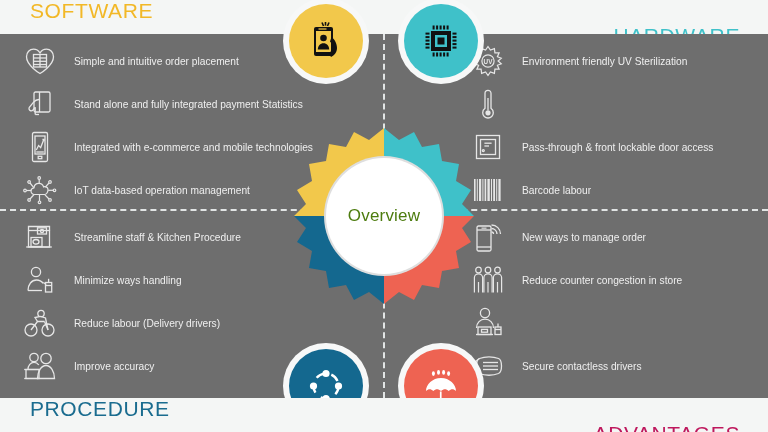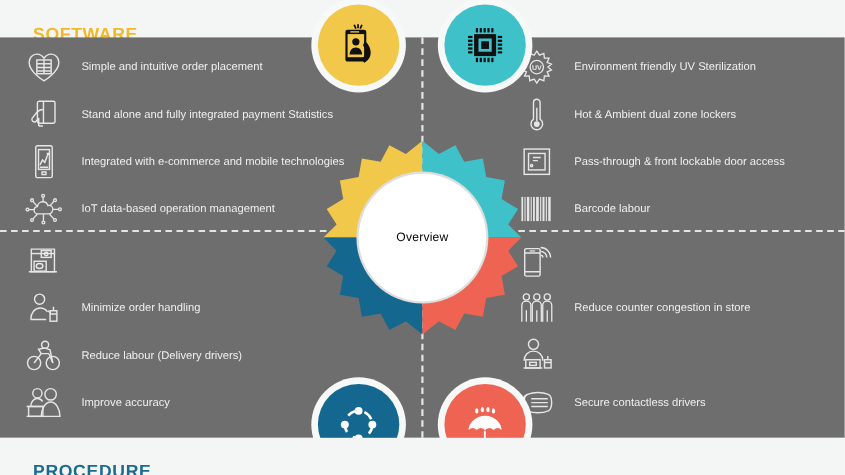--- a/index.html
+++ b/index.html
@@ -9,22 +9,22 @@
     position:relative;
   }
   .stage{position:absolute;inset:0;width:768px;height:432px;background:#f4f6f5;}
 
   
   .band{position:absolute;left:0;width:768px;height:34px;background:#f4f6f5;}
   .band.top{top:0;}
   .band.bottom{bottom:0;height:34px;text-align:right;}
 
   .band-title{
-    position:absolute;top:22px;
-    font-size:16px;font-weight:bold;letter-spacing:.6px;
+    position:absolute;top:1px;
+    font-size:21px;font-weight:normal;letter-spacing:.6px;
     white-space:nowrap;line-height:20px;
   }
   .band-title.left{left:30px;}
   .band-title.right{right:28px;margin-top:25px;}
   .t-software{color:#f2b827;}
   .t-hardware{color:#3fc1c9;}
   .t-procedure{color:#1a6c8f;}
   .t-advantages{color:#be185d;}
 
   
@@ -65,21 +65,21 @@
   }
 
   
   .donut{
     position:absolute;left:282px;top:124px;width:204px;height:184px;
   }
   .donut svg{display:block;}
   .donut-label{
     position:absolute;left:0;top:0;width:204px;height:184px;
     display:flex;align-items:center;justify-content:center;
-    color:#000000;font-size:11px;letter-spacing:.2px;
+    color:#4d7c0f;font-size:17px;letter-spacing:.2px;
     pointer-events:none;
   }
 
   
   .badge{
     position:absolute;border-radius:50%;
     display:flex;align-items:center;justify-content:center;
     box-shadow:0 0 0 6px #f7f8f8;
   }
   .badge svg{display:block;}
@@ -186,21 +186,20 @@
     </div>
 
     <div class="row">
       <span class="ico">
         <svg width="20" height="34" viewBox="0 0 20 34" fill="none" stroke="#e6e6e6" stroke-width="1.3">
           <path d="M10 3.3C8.3 3.3 7 4.6 7 6.2V21.3C5.6 22.3 4.7 23.9 4.7 25.7C4.7 28.6 7.1 31 10 31C12.9 31 15.3 28.6 15.3 25.7C15.3 23.9 14.4 22.3 13 21.3V6.2C13 4.6 11.7 3.3 10 3.3Z"></path>
           <circle cx="10" cy="25.8" r="2.6" fill="#e6e6e6" stroke="none"></circle>
           <line x1="10" y1="23.2" x2="10" y2="11"></line>
         </svg>
       </span>
-      <span class="lbl">Hot &amp; Ambient dual zone lockers</span>
     </div>
 
     <div class="row">
       <span class="ico">
         <svg width="30" height="30" viewBox="0 0 30 30" fill="none" stroke="#e6e6e6" stroke-width="1.3">
           <rect x="3.5" y="3.5" width="23" height="23"></rect>
           <rect x="7.5" y="7.5" width="15" height="15"></rect>
           <line x1="11.4" y1="11.2" x2="18.6" y2="11.2"></line>
           <line x1="11.4" y1="14" x2="16" y2="14"></line>
           <circle cx="10.3" cy="18.6" r="1"></circle>
@@ -235,35 +234,36 @@
         <svg width="34" height="30" viewBox="0 0 34 30" fill="none" stroke="#e6e6e6" stroke-width="1.3">
           <path d="M5.5 8.5 L5.5 4.5 L26.5 4.5 L26.5 8.5"></path>
           <rect x="5.5" y="8.5" width="21" height="16.5"></rect>
           <rect x="14.5" y="5.8" width="9" height="6.2"></rect>
           <circle cx="19" cy="8.9" r="1.6"></circle>
           <rect x="8" y="15.5" width="11" height="9"></rect>
           <ellipse cx="13" cy="19.8" rx="3" ry="2.3"></ellipse>
           <line x1="3.2" y1="25" x2="28.8" y2="25"></line>
         </svg>
       </span>
+      <span class="lbl">Streamline staff &amp; Kitchen Procedure</span>
     </div>
 
     <div class="row">
       <span class="ico">
         <svg width="32" height="32" viewBox="0 0 32 32" fill="none" stroke="#e6e6e6" stroke-width="1.3">
           <circle cx="12" cy="8" r="4.6"></circle>
           <path d="M4 26.5C4 20.5 7.6 16 12.5 16C15.3 16 17.6 17.3 19.2 19.4"></path>
           <path d="M4 26.5 L18 26.5"></path>
           <path d="M19.4 18.5 L22.2 20.5"></path>
           <rect x="21.5" y="18.5" width="6.2" height="9.5"></rect>
           <line x1="21.5" y1="21.5" x2="27.7" y2="21.5"></line>
           <line x1="24.6" y1="14.8" x2="24.6" y2="18.5"></line>
         </svg>
       </span>
-      <span class="lbl">Minimize order handling</span>
+      <span class="lbl">Minimize ways handling</span>
     </div>
 
     <div class="row">
       <span class="ico">
         <svg width="34" height="30" viewBox="0 0 34 30" fill="none" stroke="#e6e6e6" stroke-width="1.3">
           <circle cx="8" cy="22" r="6"></circle>
           <circle cx="25" cy="22" r="6"></circle>
           <circle cx="18" cy="5.5" r="3.2"></circle>
           <path d="M8 22 L14.5 13.5 L21.5 13.5"></path>
           <path d="M14.5 13.5 L12 9.5 L17.5 8.3"></path>
@@ -297,20 +297,21 @@
         <svg width="32" height="34" viewBox="0 0 32 34" fill="none" stroke="#e6e6e6" stroke-width="1.3">
           <rect x="5" y="6" width="14" height="25" rx="1.5"></rect>
           <line x1="5" y1="10" x2="19" y2="10"></line>
           <line x1="5" y1="27" x2="19" y2="27"></line>
           <rect x="9.5" y="7.6" width="5" height="1.1" fill="#e6e6e6" stroke="none"></rect>
           <path d="M19.5 8.5 C22.5 8.5 25 11 25 14"></path>
           <path d="M19.5 5 C24.5 5 28.5 9 28.5 14"></path>
           <path d="M19.5 12 C20.6 12 21.5 12.9 21.5 14"></path>
         </svg>
       </span>
+      <span class="lbl">New ways to manage order</span>
     </div>
 
     <div class="row">
       <span class="ico">
         <svg width="34" height="30" viewBox="0 0 34 30" fill="none" stroke="#e6e6e6" stroke-width="1.2">
           <circle cx="7.5" cy="5" r="2.8"></circle>
           <path d="M3.4 27.5 L3.4 12.5 C3.4 10.4 5.2 8.8 7.5 8.8 C9.8 8.8 11.6 10.4 11.6 12.5 L11.6 27.5"></path>
           <line x1="7.5" y1="17" x2="7.5" y2="27.5"></line>
           <circle cx="17" cy="5" r="2.8"></circle>
           <path d="M12.9 27.5 L12.9 12.5 C12.9 10.4 14.7 8.8 17 8.8 C19.3 8.8 21.1 10.4 21.1 12.5 L21.1 27.5"></path>

